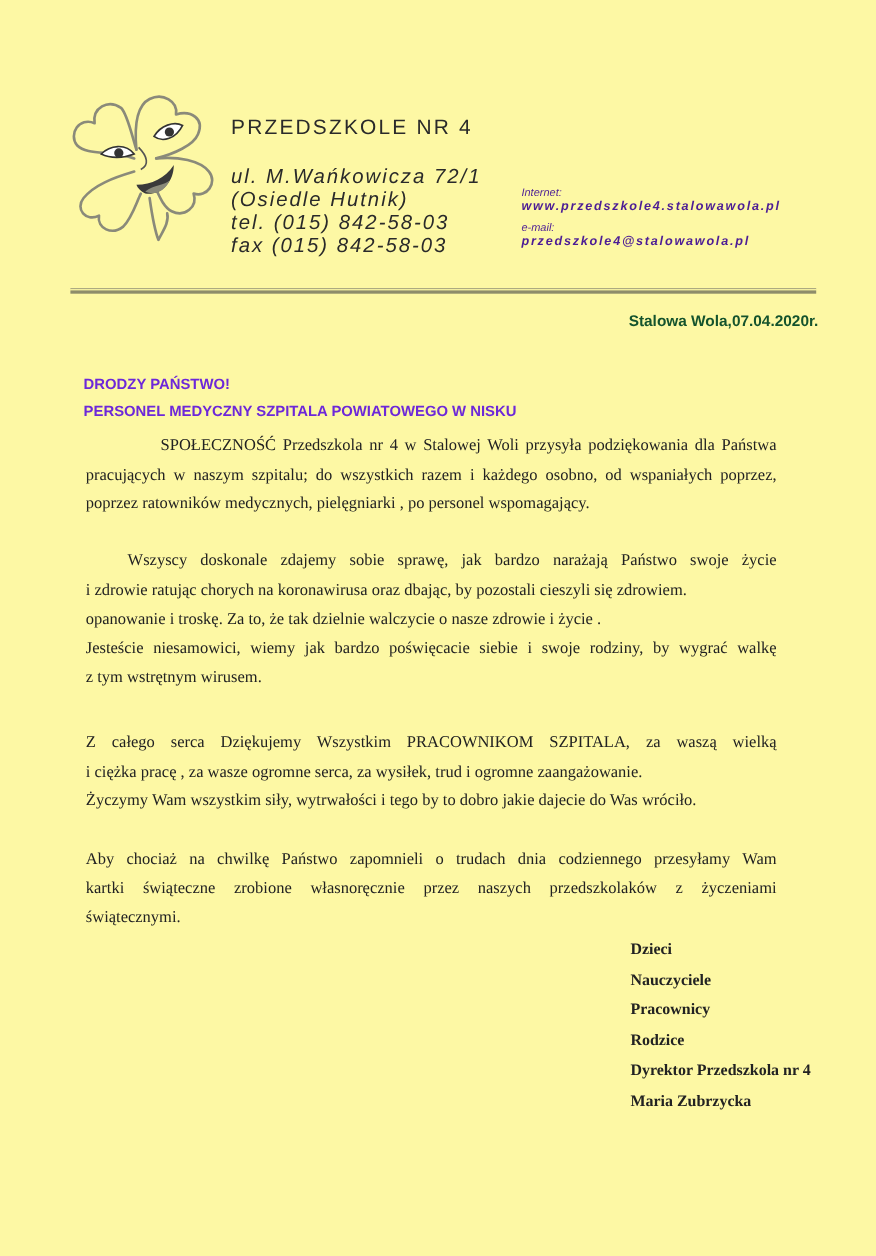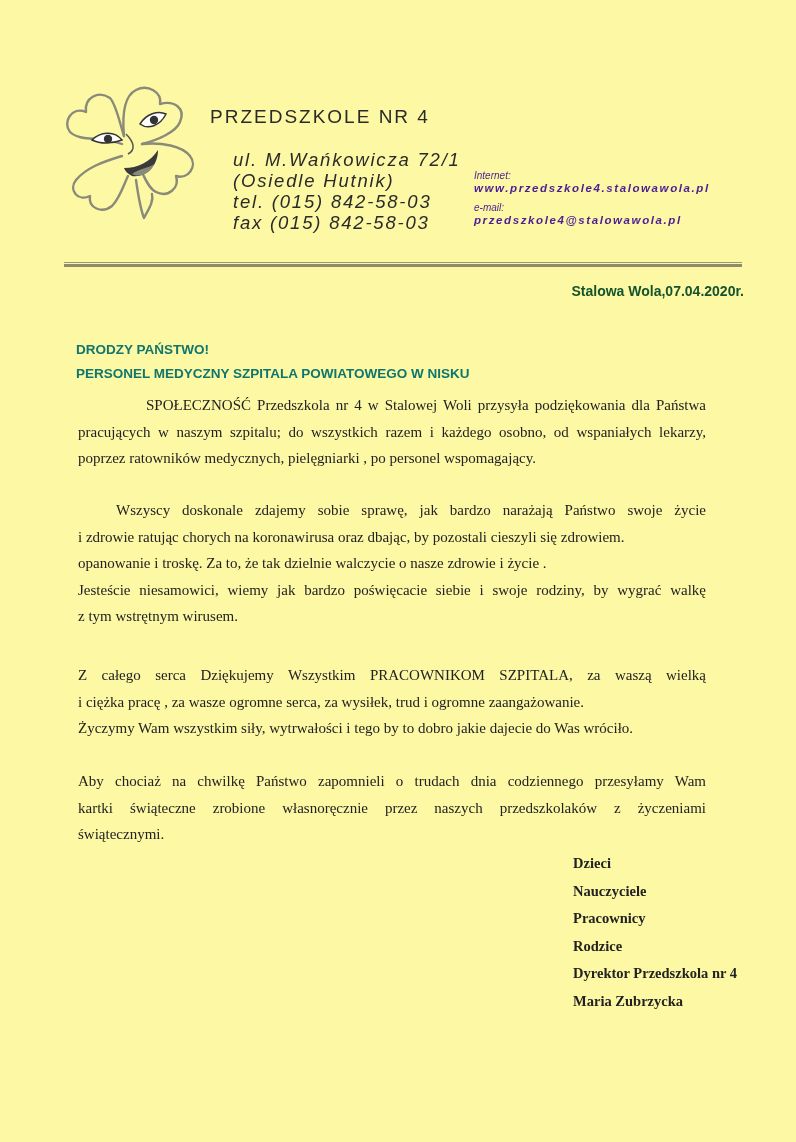--- a/index.html
+++ b/index.html
@@ -12,21 +12,21 @@
   .page { position: absolute; left: 0; top: 0; width: 796px; height: 1047px; background: #fdf8a4; padding-left: 28px; }
 
   .logo { position: absolute; left: 62px; top: 84px; width: 140px; height: 140px; }
 
   .school-name {
     position: absolute; left: 210px; top: 106px;
     font-family: "Liberation Sans", sans-serif; font-size: 19px; letter-spacing: 2px; color: #2a2a2a;
   }
   .addr-block {
     position: absolute; left: 210px; top: 149px;
-    font-family: "Liberation Sans", sans-serif; font-style: italic; font-size: 18.5px; letter-spacing: 1.8px; line-height: 21px; color: #2a2a2a; margin-left: 23px;
+    font-family: "Liberation Sans", sans-serif; font-style: italic; font-size: 18.5px; letter-spacing: 1.8px; line-height: 21px; color: #2a2a2a;
   }
   .addr-block div { white-space: nowrap; }
 
   .contact {
     position: absolute; left: 474px; top: 170px;
     font-family: "Liberation Sans", sans-serif; color: #4c1d95;
   }
   .contact .lbl { font-style: italic; font-size: 10px; line-height: 11px; }
   .contact .val { font-style: italic; font-weight: bold; font-size: 11.5px; letter-spacing: 1.6px; line-height: 14px; margin-bottom: 7px; white-space: nowrap; }
 
@@ -34,21 +34,21 @@
   .divider .l1 { height: 1px; background: #9a9878; }
   .divider .l2 { height: 1px; background: #fdf8a4; }
   .divider .l3 { height: 3px; background: #8e8d6a; }
 
   .date {
     position: absolute; right: 80px; top: 283px;
     font-family: "Liberation Sans", sans-serif; font-weight: bold; font-size: 14px; color: #14532d;
   }
   .salutation {
     position: absolute; left: 76px; top: 338px;
-    font-family: "Liberation Sans", sans-serif; font-weight: bold; font-size: 13.5px; line-height: 24px; color: #0f766e;
+    font-family: "Liberation Sans", sans-serif; font-weight: bold; font-size: 13.5px; line-height: 24px; color: #6d28d9;
   }
 
   .body-text {
     position: absolute; left: 78px; width: 628px;
     font-family: "Liberation Serif", serif; font-size: 15px; line-height: 26.5px; color: #222;
     text-align: justify;
   }
   .line { display: block; white-space: nowrap; }
   .jline { display: block; text-align: justify; text-align-last: justify; }
 
@@ -111,21 +111,21 @@
 
   <div class="date">Stalowa Wola,07.04.2020r.</div>
 
   <div class="salutation">
     <div>DRODZY PAŃSTWO!</div>
     <div>PERSONEL MEDYCZNY SZPITALA POWIATOWEGO W NISKU</div>
   </div>
 
   <div class="body-text p1">
     <span class="jline" style="padding-left:68px;">SPOŁECZNOŚĆ Przedszkola nr 4 w Stalowej Woli przysyła podziękowania dla Państwa</span>
-    <span class="jline">pracujących w naszym szpitalu; do wszystkich razem  i każdego osobno, od wspaniałych lekarzy,</span>
+    <span class="jline">pracujących w naszym szpitalu; do wszystkich razem  i każdego osobno, od wspaniałych poprzez,</span>
     <span class="line">poprzez ratowników medycznych, pielęgniarki , po personel wspomagający.</span>
   </div>
 
   <div class="body-text p2">
     <span class="jline" style="padding-left:38px;">Wszyscy doskonale zdajemy sobie sprawę, jak bardzo narażają Państwo swoje życie</span>
     <span class="line">i zdrowie  ratując chorych na koronawirusa oraz dbając, by pozostali cieszyli się zdrowiem.</span>
     <span class="line">opanowanie i troskę. Za to, że tak dzielnie walczycie o nasze zdrowie i życie .</span>
     <span class="jline">Jesteście niesamowici, wiemy jak bardzo poświęcacie siebie i swoje rodziny, by wygrać walkę</span>
     <span class="line">z tym wstrętnym wirusem.</span>
   </div>

